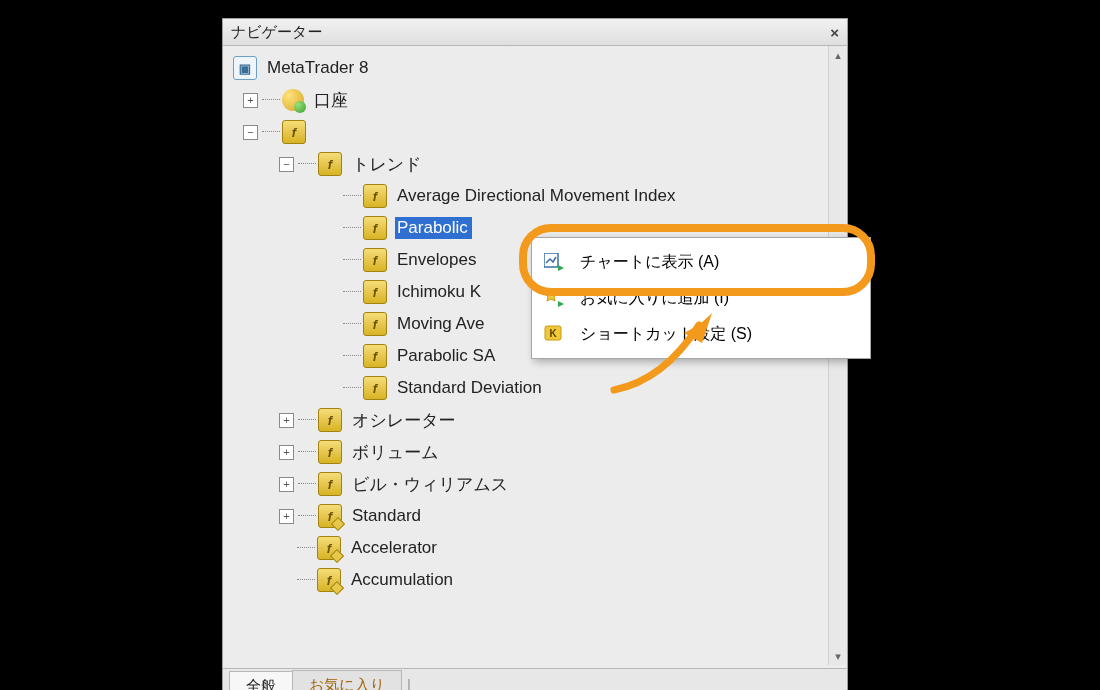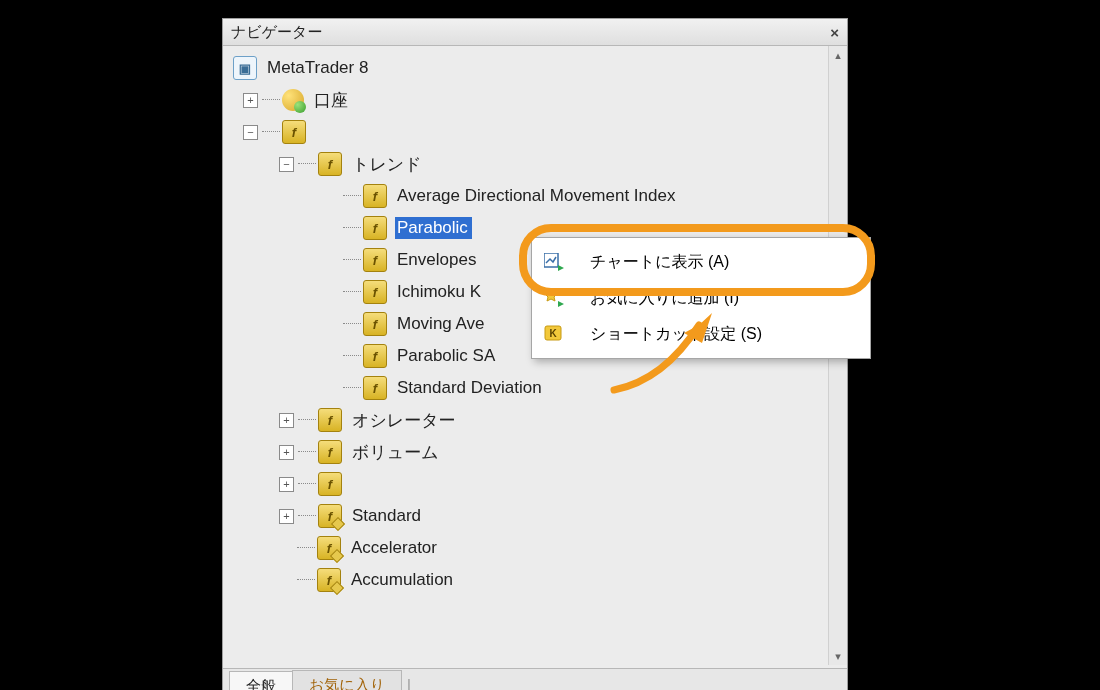--- a/index.html
+++ b/index.html
@@ -55,21 +55,21 @@
   .tab { padding:5px 16px 4px; border:1px solid #b7b7b7; border-bottom:none;
          background:#e2e2e2; color:#a16207; margin-right:-1px; border-radius:0 0 0 0; }
   .tab.active { background:#f7f7f7; color:#222; position:relative; top:1px; }
   .tab-sep { margin-left:6px; color:#999; align-self:center; }
 
   
   .ctxmenu { position:absolute; left:531px; top:237px; width:330px;
              background:#fff; border:1px solid #a6a6a6;
              box-shadow:3px 3px 8px rgba(0,0,0,.28); padding:6px 4px; }
   .ctx-item { display:flex; align-items:center; height:36px; font-size:16px;
-              padding:0 8px 0 6px;gap:10px; }
+              padding:0 8px 0 6px; }
   .ctx-ic { width:24px; height:20px; margin-right:14px; display:inline-flex;
             align-items:center; justify-content:center; }
   .ctx-ic svg { width:20px; height:18px; }
 
   
   .hi { position:absolute; left:519px; top:224px; width:356px; height:72px;
         border:8px solid #f39a1c; border-radius:32px; box-sizing:border-box;
         pointer-events:none; }
 
   
@@ -163,20 +163,21 @@
           <span class="expander ex-plus"></span>
           <span class="dots-h"></span>
           <span class="ico ico-f">f</span>
           <span class="label">ボリューム</span>
         </div>
 
         <div class="node" style="padding-left:56px;">
           <span class="expander ex-plus"></span>
           <span class="dots-h"></span>
           <span class="ico ico-f">f</span>
+          <span class="label">ビル・ウィリアムス</span>
         </div>
 
         <div class="node" style="padding-left:56px;">
           <span class="expander ex-plus"></span>
           <span class="dots-h"></span>
           <span class="ico ico-fx">f</span>
           <span class="label">Standard</span>
         </div>
 
         <div class="node" style="padding-left:74px;">

